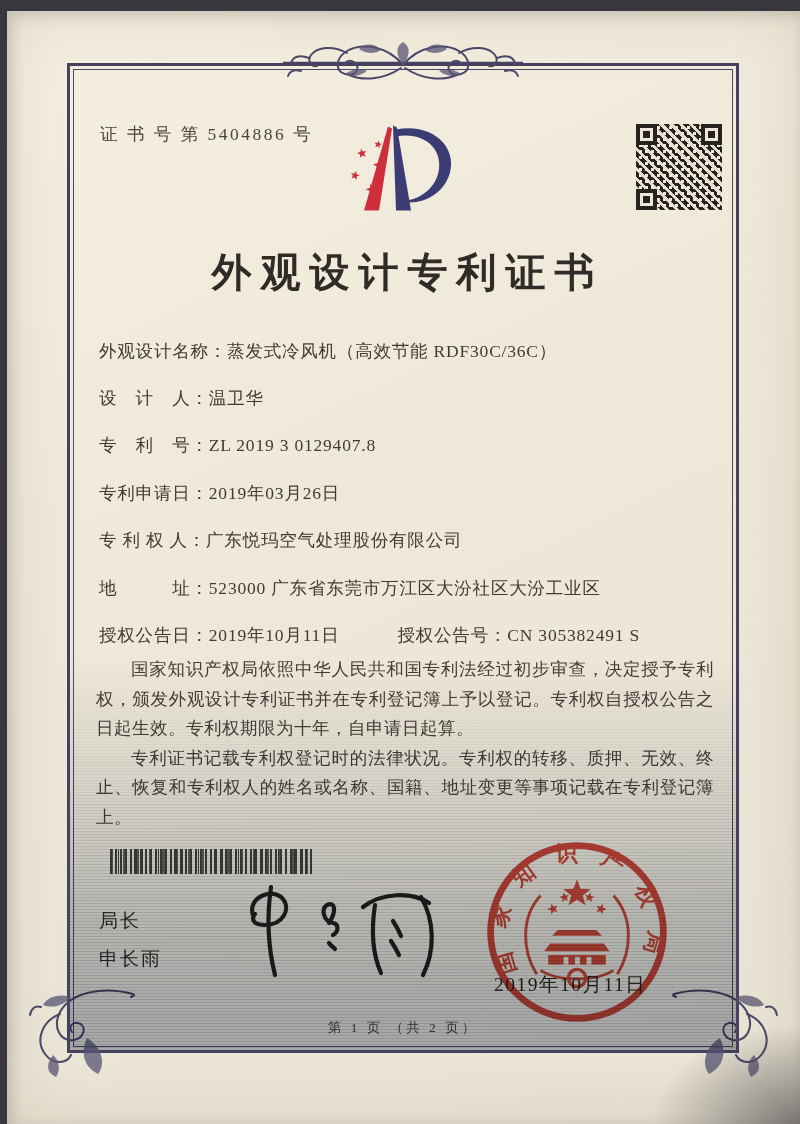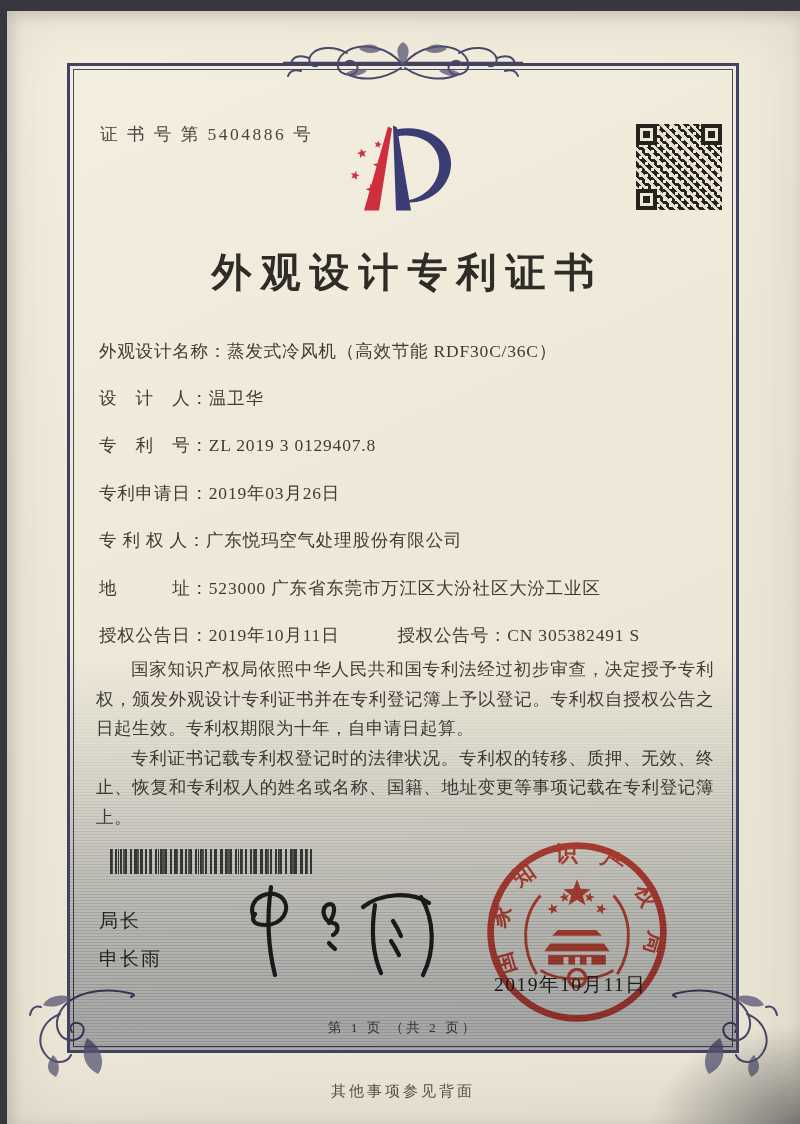--- a/index.html
+++ b/index.html
@@ -227,19 +227,18 @@
         <circle cx="0" cy="50" r="9" fill="none" stroke-width="3.5"></circle>
         <path d="M-38,42 C-20,54 20,54 38,42" fill="none" stroke-width="3"></path>
       </g>
     </svg>
 
     <div class="issue-date">2019年10月11日</div>
 
     <div class="page-info">第 1 页 （共 2 页）</div>
   </div>
 
-  <div class="back-note">其他事项参见背面</div>
 
   <div class="band-tint"></div>
   <div class="band-lines"></div>
 </div>
 
 <div class="corner-shade"></div>
 
 </body></html>

